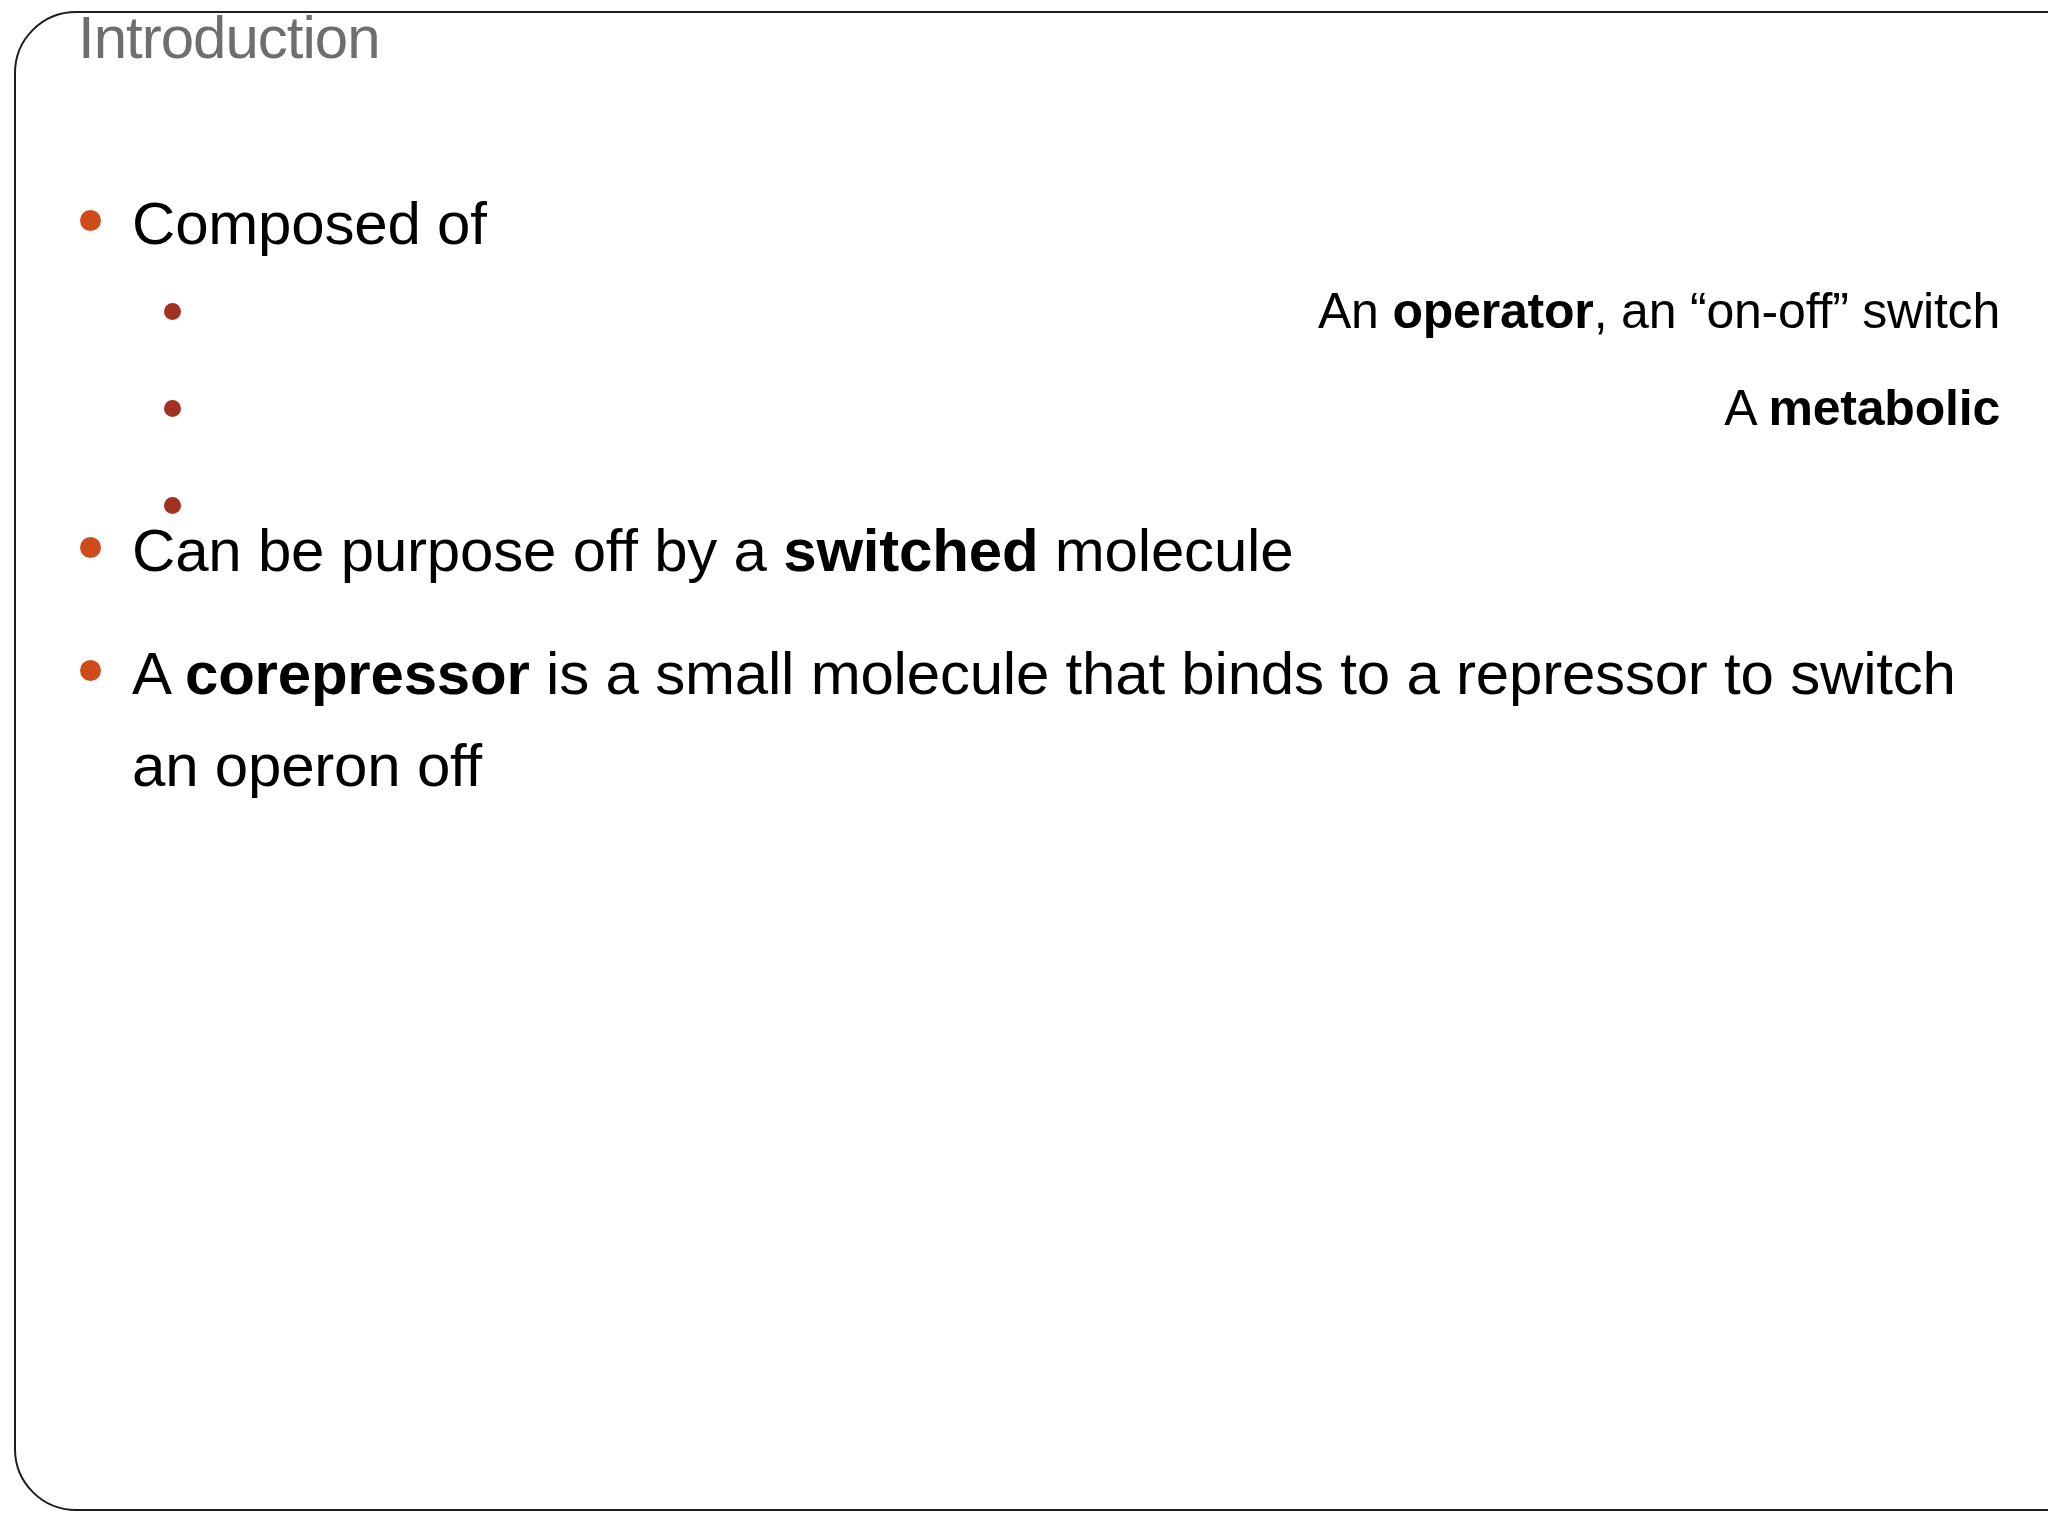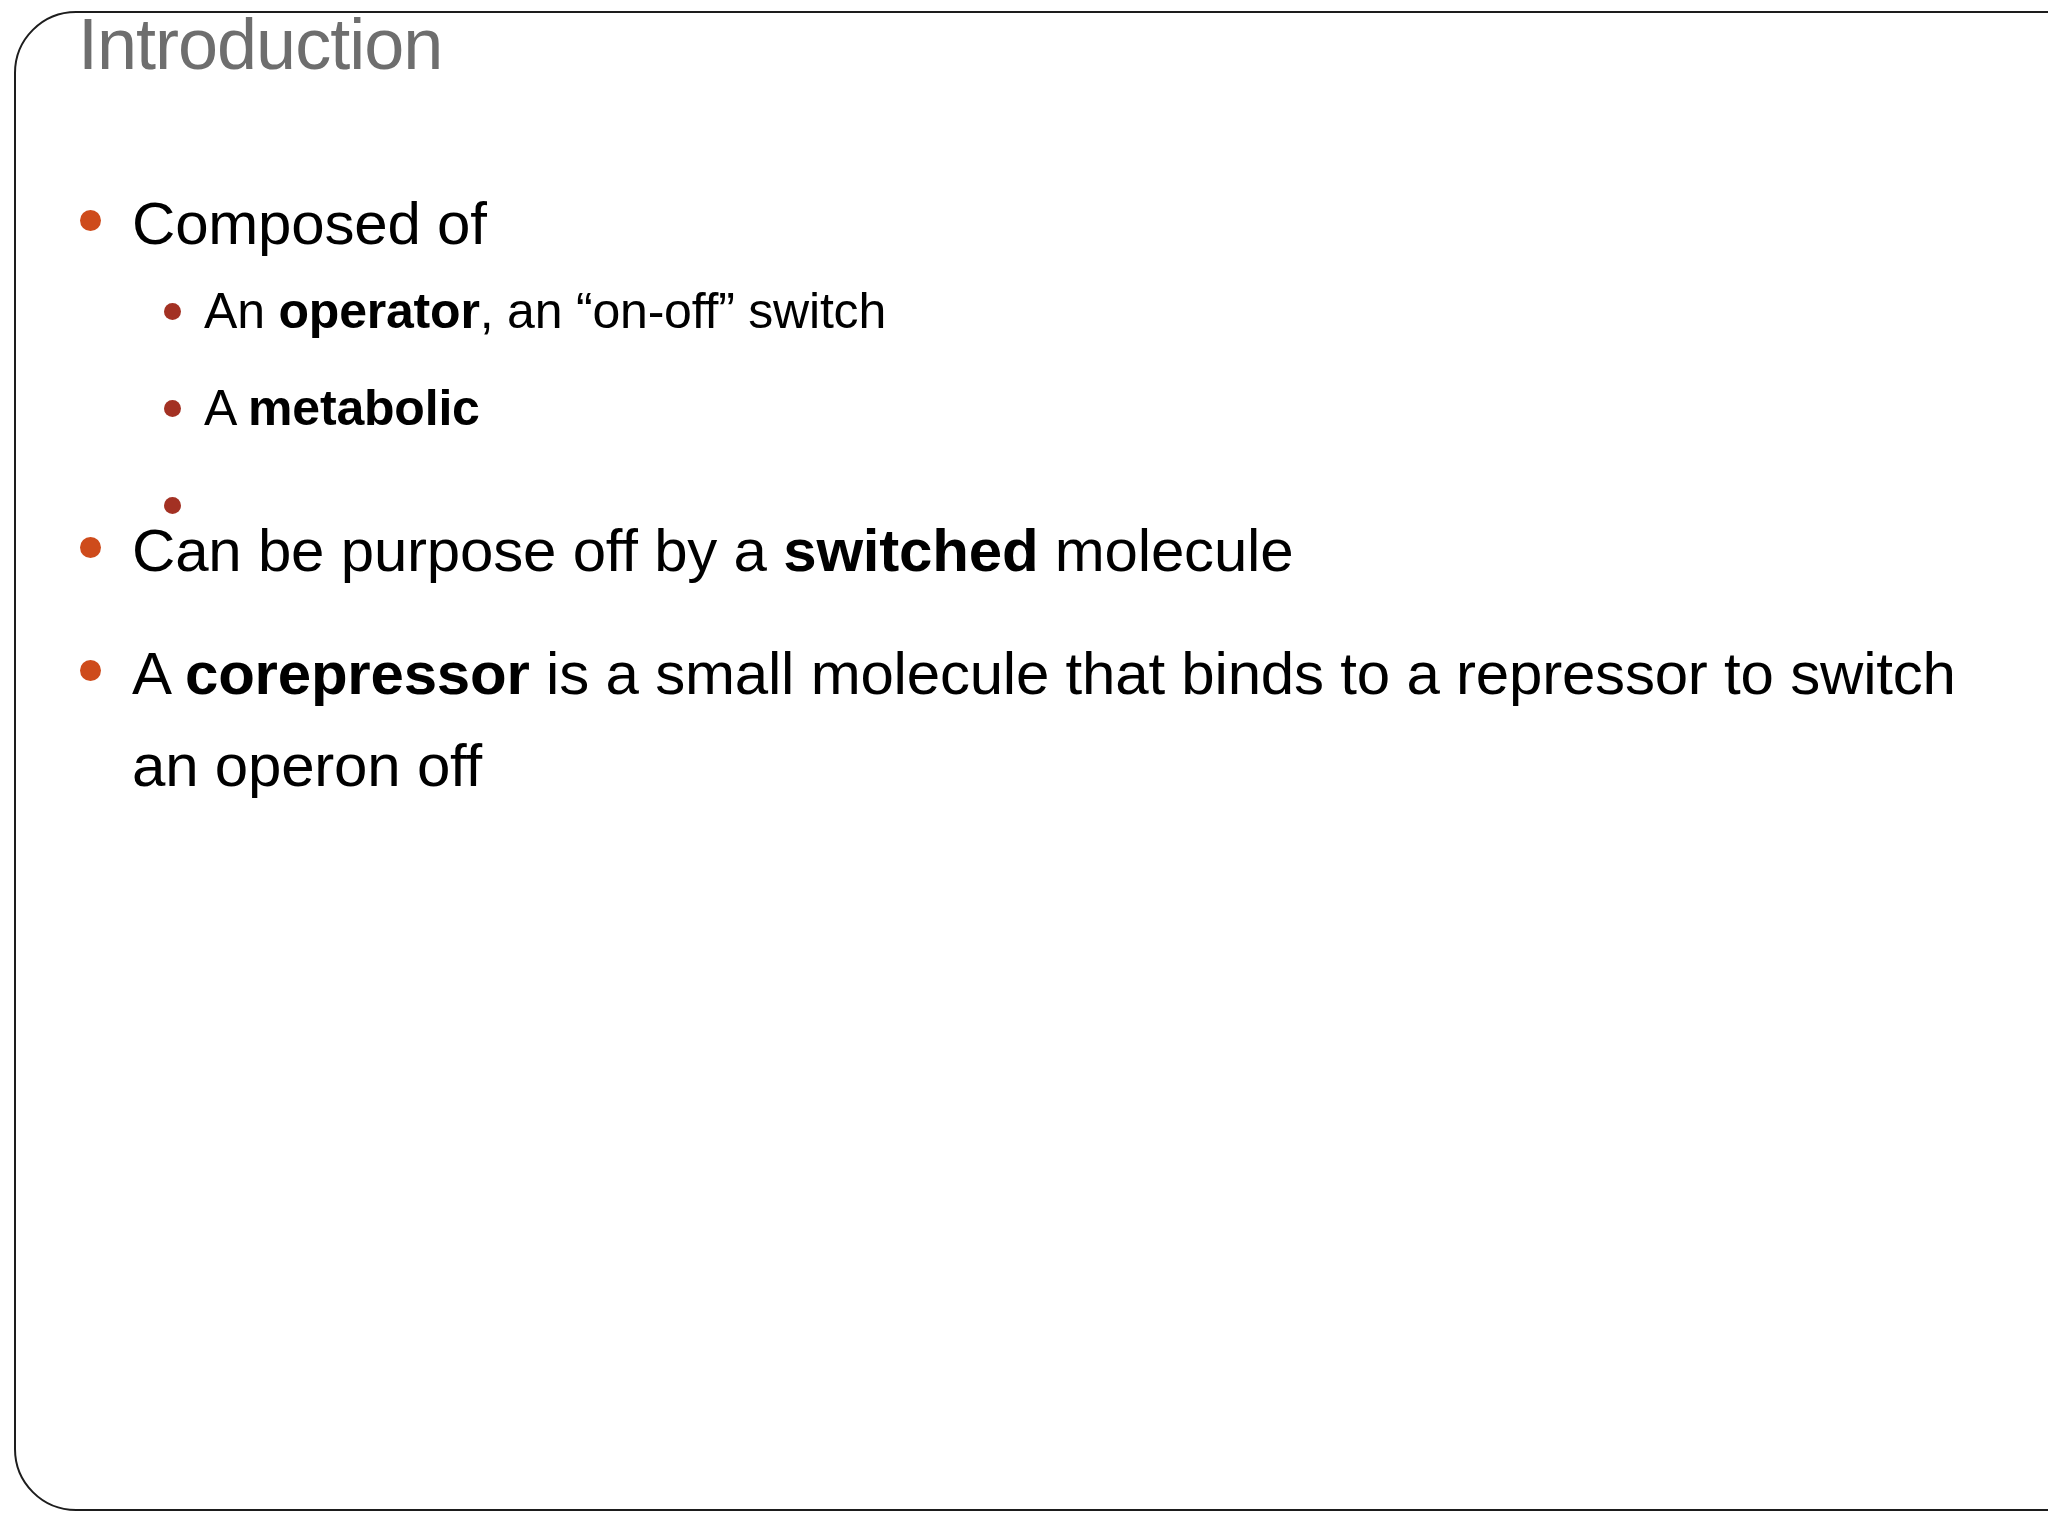--- a/index.html
+++ b/index.html
@@ -33,21 +33,21 @@
     border: 2px solid #1d1d1d;
     border-radius: 62px;
     pointer-events: none;
   }
 
   .slide-title {
     position: absolute;
     left: 78px;
     top: 8px;
     color: #6e6e6e;
-    font-size: 72px;
+    font-size: 60px;
     font-weight: 400;
     line-height: 1.0;
     letter-spacing: -1px;
     white-space: nowrap;
   }
 
   .body-list {
     position: absolute;
     left: 60px;
     top: 152px;
@@ -70,20 +70,21 @@
     top: 32px;
     width: 21px;
     height: 21px;
     border-radius: 50%;
     background: #ce4b1b;
   }
 
   
   .l2-group {
     margin: 10px 0 14px 0;
+    text-align: right;
   }
   .l2 {
     position: relative;
     padding-left: 144px;
     margin: 0 0 14px 0;
     font-size: 50px;
     line-height: 1.30;
     color: #000000;
     letter-spacing: -0.2px;
   }

